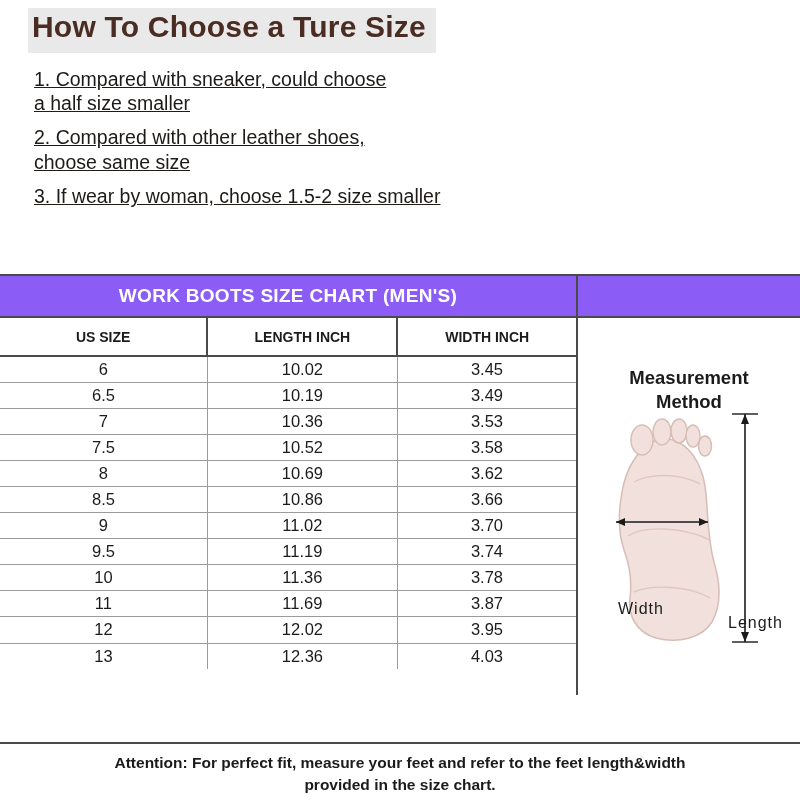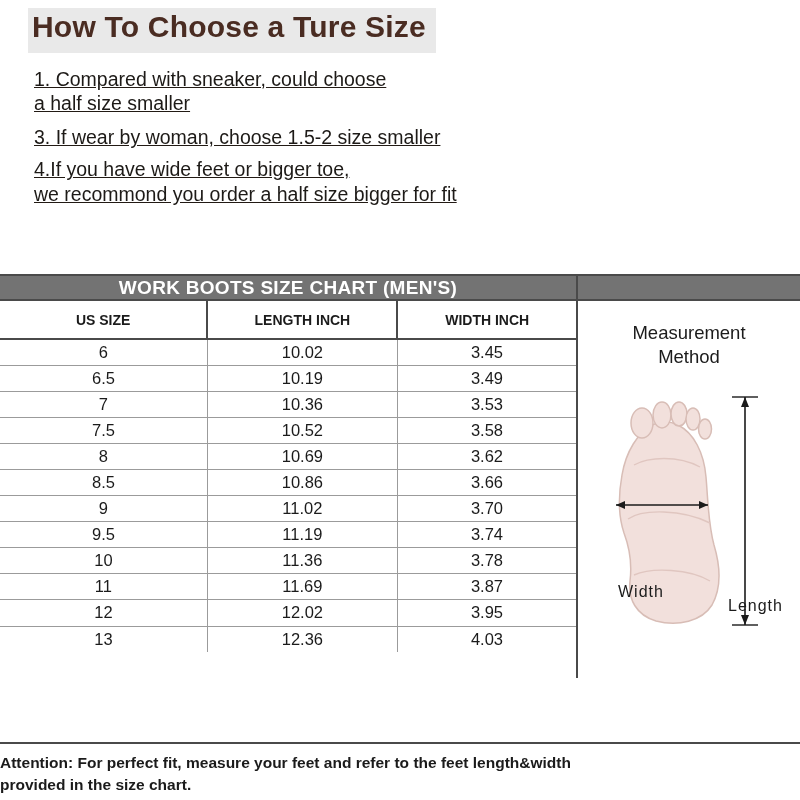--- a/index.html
+++ b/index.html
@@ -53,22 +53,22 @@
   .chart-box {
     position: absolute;
     left: 0;
     top: 274px;
     width: 800px;
     height: 470px;
     border-top: 2px solid #4a4a4a;
     border-bottom: 2px solid #4a4a4a;
   }
   .chart-header {
-    height: 25px;
-    background: #737373;
+    height: 42px;
+    background: #8b5cf6;
     border-bottom: 2px solid #4a4a4a;
     display: flex;
     align-items: center;
     justify-content: center;
   }
   .chart-header .htext {
     color: #ffffff;
     font-weight: bold;
     font-size: 19px;
     letter-spacing: 0.3px;
@@ -128,26 +128,26 @@
   table.size tr:last-child td { border-bottom: none; }
 
   
   .measure {
     flex: 1;
     position: relative;
     background: #ffffff;
   }
   .measure-title {
     position: absolute;
-    top: 20px;
+    top: 48px;
     left: 0;
     width: 100%;
     text-align: center;
     font-size: 18.5px;
-    font-weight: normal;
+    font-weight: bold;
     color: #1b1b1b;
     line-height: 1.3;
     white-space: pre-line;
   }
   .foot-svg {
     position: absolute;
     top: 88px;
     left: 4px;
   }
   .lbl {
@@ -158,44 +158,44 @@
   }
   .lbl-width { left: 32px; top: 282px; margin-left: 8px; }
   .lbl-length { left: 150px; top: 296px; }
 
   
   .attention {
     position: absolute;
     left: 0;
     top: 748px;
     width: 800px;
-    text-align: left;
+    text-align: center;
     font-size: 15.5px;
     font-weight: bold;
     color: #1b1b1b;
     line-height: 1.45;
     white-space: pre-line;
     padding-top: 4px;
   }
 </style>
 </head>
 <body>
 
 <div id="page">
 
   <div class="title-wrap">
     <span class="title">How To Choose a Ture Size</span>
   </div>
 
   <div class="intro">
     <div class="intro-item">1. Compared with sneaker, could choose
  a half size smaller</div>
+    <div class="intro-item">2. Compared with other leather shoes,
+ choose same size</div>
     <div class="intro-item tight">3. If wear by woman, choose 1.5-2 size smaller</div>
-    <div class="intro-item">4.If you have wide feet or bigger toe,
-we recommond you order a half size bigger for fit</div>
   </div>
 
   <div class="chart-box">
 
     <div class="chart-header">
       <div class="chart-header-inner">
         <span class="htext">WORK BOOTS SIZE CHART (MEN'S)</span>
       </div>
       <div class="chart-header-right"></div>
     </div>

